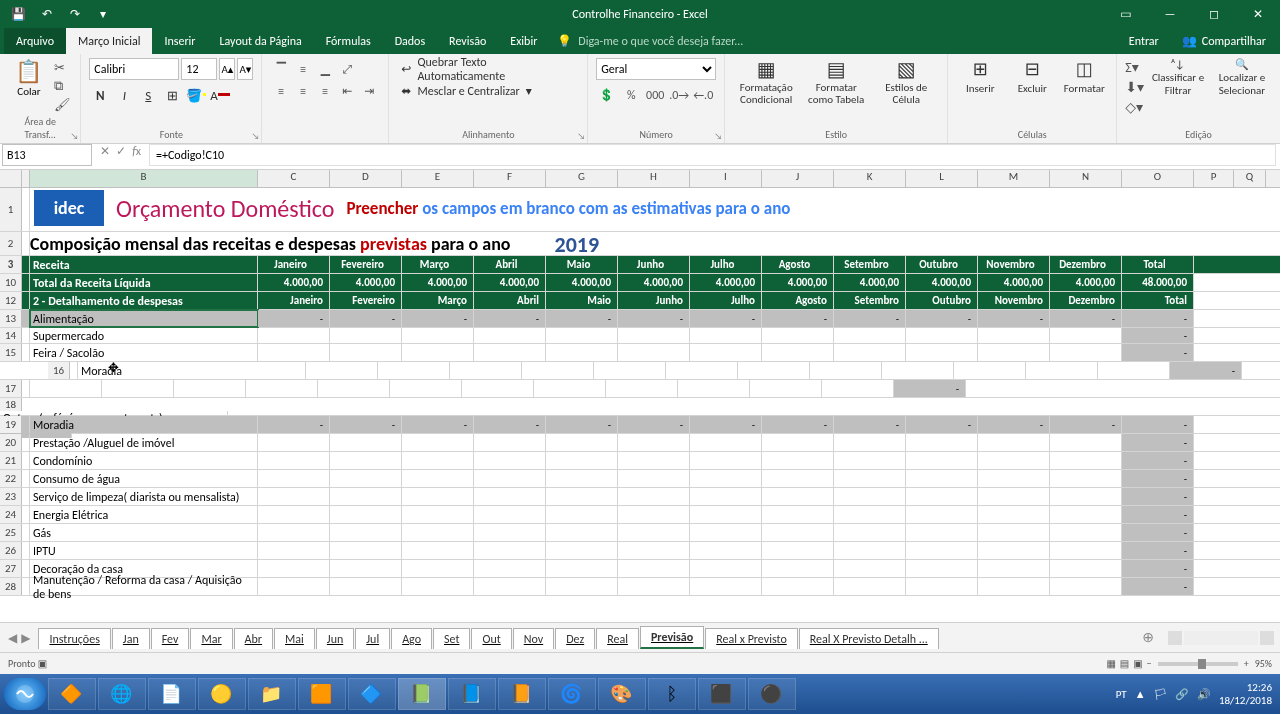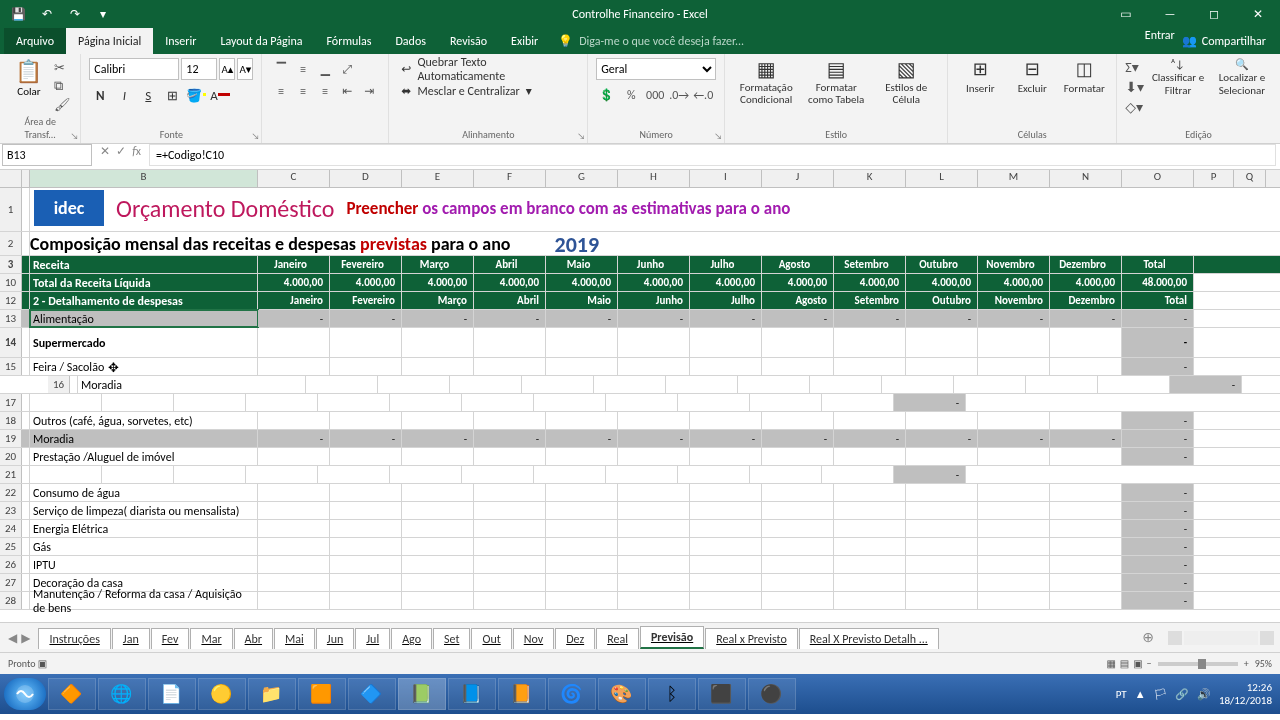--- a/index.html
+++ b/index.html
@@ -13,21 +13,21 @@
 .titlebar .wincontrols { position:absolute; right:0; display:flex; }
 .titlebar .wincontrols .wbtn { width:44px; height:28px; display:flex; align-items:center; justify-content:center; color:#fff; }
 
 
 .ribtabs { background:#0e6137; height:26px; display:flex; padding:0 4px; justify-content:space-between; }
 .ribtabs .tabs { display:flex; }
 .ribtabs .tabs .tab { padding:0 12px; height:26px; display:flex; align-items:center; color:#fff; font-size:12px; }
 .ribtabs .tabs .tab.file { background:#0b4f2c; }
 .ribtabs .tabs .tab.active { background:#f3f3f3; color:#222; }
 .ribtabs .tellme { display:flex; align-items:center; color:#b8d6c7; font-size:12px; gap:6px; padding:0 8px; }
-.ribtabs .right { display:flex; gap:8px; color:#fff; padding-right:10px; }
+.ribtabs .right { display:flex; align-items:center; gap:24px; color:#fff; padding-right:10px; }
 .ribtabs .right .share { display:flex; align-items:center; gap:4px; }
 
 
 .ribbon { background:#f3f3f3; border-bottom:1px solid #d0d0d0; height:90px; display:flex; }
 .group { border-right:1px solid #e0e0e0; padding:4px 8px 0 8px; display:flex; flex-direction:column; justify-content:space-between; position:relative; }
 .group-label { font-size:10px; color:#666; text-align:center; padding-bottom:2px; }
 .group-body { display:flex; gap:4px; align-items:flex-start; flex:1; }
 .dialog-launcher { position:absolute; right:2px; bottom:2px; font-size:9px; color:#888; }
 
 .clipboard .paste { display:flex; flex-direction:column; align-items:center; width:42px; }
@@ -84,21 +84,21 @@
 .cB { width:228px; border-right:1px solid #d4d4d4; padding:0 3px; font-size:12px; display:flex; align-items:center; }
 .c { width:72px; border-right:1px solid #d4d4d4; text-align:right; padding-right:6px; font-size:11px; display:flex; align-items:center; justify-content:flex-end; }
 
 
 .row1 { height:40px; }
 .row1 .content { display:flex; align-items:center; width:100%; gap:12px; }
 .row1 .logo { width:70px; height:36px; background:#1a5fb4; color:#fff; font-weight:bold; font-size:18px; display:flex; align-items:center; justify-content:center; margin-left:4px; position:relative; }
 .row1 .t1 { font-size:24px; color:#be185d; font-weight:normal; }
 .row1 .t2 { font-size:17px; font-weight:bold; }
 .row1 .t2 .red { color:#c00000; }
-.row1 .t2 .blue { color:#a21caf; }
+.row1 .t2 .blue { color:#3b82f6; }
 
 .row2 { height:24px; }
 .row2 .content { display:flex; align-items:center; width:100%; }
 .row2 .t1 { font-size:18px; font-weight:bold; }
 .row2 .t1 .blk { color:#000; } .row2 .t1 .red { color:#c00000; }
 .row2 .yr { font-size:22px; color:#2f5496; font-weight:bold; margin-left:44px; }
 
 .greenhead { background:#0e6137; color:#fff; font-weight:bold; }
 .greenhead .cB { font-weight:bold; }
 .greenhead .c { text-align:center; justify-content:center; font-weight:bold; }
@@ -151,21 +151,21 @@
     <span class="wbtn">▭</span>
     <span class="wbtn">—</span>
     <span class="wbtn">◻</span>
     <span class="wbtn">✕</span>
   </div>
 </div>
 
 <div class="ribtabs">
   <div class="tabs">
     <div class="tab file">Arquivo</div>
-    <div class="tab active">Página Inicial</div>
+    <div class="tab active">Março Inicial</div>
     <div class="tab">Inserir</div>
     <div class="tab">Layout da Página</div>
     <div class="tab">Fórmulas</div>
     <div class="tab">Dados</div>
     <div class="tab">Revisão</div>
     <div class="tab">Exibir</div>
     <div class="tellme">
       <span>💡</span>
       <span>Diga-me o que você deseja fazer...</span>
     </div>
@@ -442,21 +442,21 @@
         <div class="c lightgrey">-</div>
         <div class="c lightgrey">-</div>
         <div class="c lightgrey">-</div>
         <div class="c lightgrey">-</div>
         <div class="c lightgrey">-</div>
         <div class="c lightgrey">-</div>
         <div class="c lightgrey">-</div>
         <div class="c lightgrey">-</div>
         <div class="c lightgrey">-</div>
       </div>
-      <div class="row-r" style="height: 30px; font-weight: bold;">
+      <div class="row-r" style="height: 16px;">
         <div class="rh">14</div>
         <div class="cA"></div>
         <div class="cB">Supermercado</div>
         <div class="c"></div>
         <div class="c"></div>
         <div class="c"></div>
         <div class="c"></div>
         <div class="c"></div>
         <div class="c"></div>
         <div class="c"></div>
@@ -513,21 +513,21 @@
         <div class="c"></div>
         <div class="c"></div>
         <div class="c"></div>
         <div class="c"></div>
         <div class="c"></div>
         <div class="c"></div>
         <div class="c"></div>
         <div class="c"></div>
         <div class="c totalcell">-</div>
       </div>
-      <div class="row-r" style="height: 18px;">
+      <div class="row-r" style="height: 18px; flex-direction: column;">
         <div class="rh">18</div>
         <div class="cA"></div>
         <div class="cB">Outros (café, água, sorvetes, etc)</div>
         <div class="c"></div>
         <div class="c"></div>
         <div class="c"></div>
         <div class="c"></div>
         <div class="c"></div>
         <div class="c"></div>
         <div class="c"></div>
@@ -570,20 +570,21 @@
         <div class="c"></div>
         <div class="c"></div>
         <div class="c"></div>
         <div class="c"></div>
         <div class="c"></div>
         <div class="c totalcell">-</div>
       </div>
       <div class="row-r" style="height: 18px;">
         <div class="rh">21</div>
         <div class="cA"></div>
+        <div class="cB">Condomínio</div>
         <div class="c"></div>
         <div class="c"></div>
         <div class="c"></div>
         <div class="c"></div>
         <div class="c"></div>
         <div class="c"></div>
         <div class="c"></div>
         <div class="c"></div>
         <div class="c"></div>
         <div class="c"></div>

